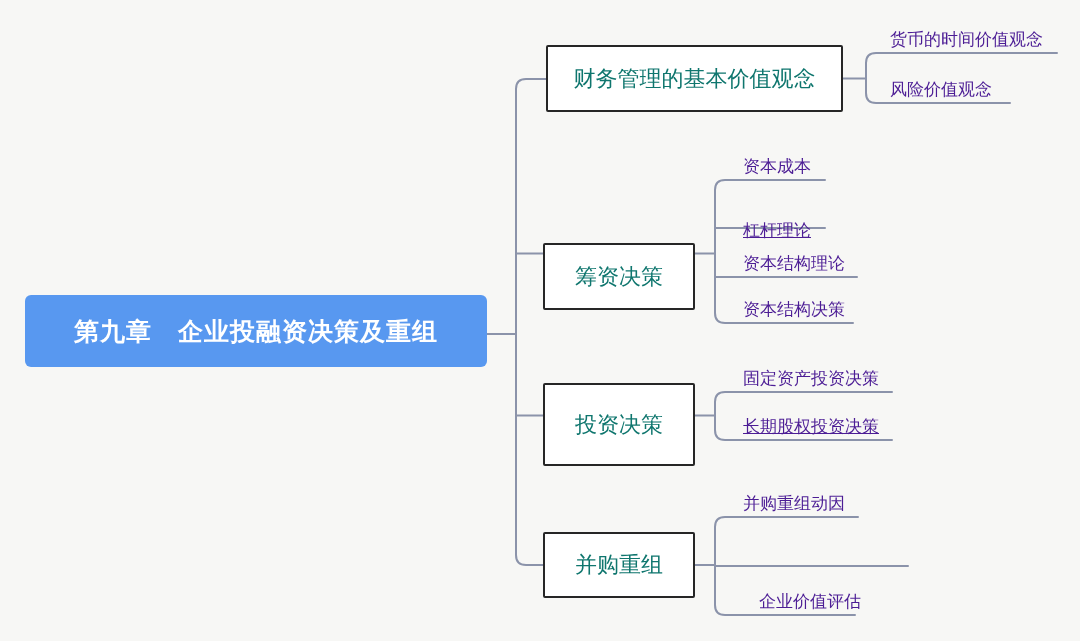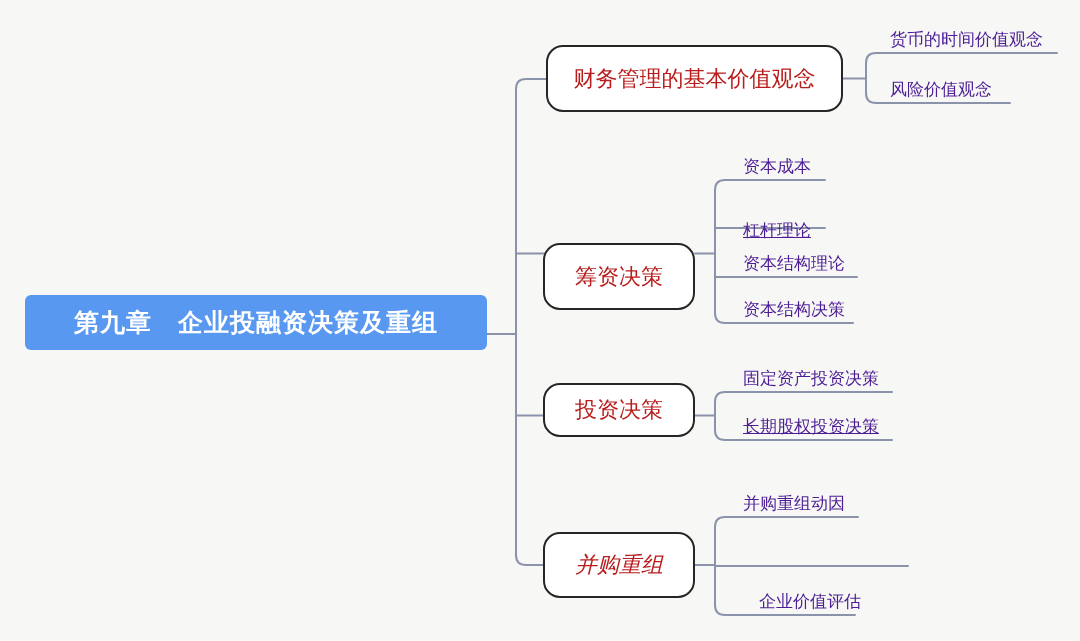--- a/index.html
+++ b/index.html
@@ -19,39 +19,39 @@
   }
   .lines path {
     fill: none;
     stroke: #8b93aa;
     stroke-width: 2;
     stroke-linecap: round;
   }
   .root-node {
     position: absolute;
     left: 25px; top: 295px;
-    width: 462px; height: 55px;
+    width: 462px; height: 72px;
     box-sizing: border-box;
     background: #5898f0;
     border-radius: 6px;
     color: #ffffff;
     font-weight: bold;
     font-size: 25px;
     letter-spacing: 1px;
     display: flex; align-items: center; justify-content: center;
     white-space: nowrap;
     cursor: default;
   }
   .branch-node {
     position: absolute;
     box-sizing: border-box;
     background: #ffffff;
     border: 2.5px solid #262626;
-    border-radius: 17px;
-    color: #b91c1c;
+    border-radius: 2px;
+    color: #0f766e;
     font-size: 22px;
     display: flex; align-items: center; justify-content: center;
     white-space: nowrap;
     cursor: default;
   }
   .leaf-node {
     position: absolute;
     color: #4c1d95;
     font-size: 17px;
     line-height: 20px;
@@ -88,23 +88,23 @@
     <path d="M 858 517 H 725 Q 715 517 715 527 V 605 Q 715 615 725 615 H 855"></path>
     <path d="M 715 566 H 908"></path>
   </svg>
 
   <div class="root-node">第九章　企业投融资决策及重组</div>
 
   <div class="branch-node" style="left:546px; top:45px; width:297px; height:67px;">财务管理的基本价值观念</div>
 
   <div class="branch-node" style="left:543px; top:220px; width:152px; height:67px;margin-top:23px;">筹资决策</div>
 
-  <div class="branch-node" style="left:543px; top:383px; width:152px; height:54px;text-align:right;">投资决策</div>
+  <div class="branch-node" style="left:543px; top:383px; width:152px; height:83px;text-align:right;">投资决策</div>
 
-  <div class="branch-node" style="left:543px; top:532px; width:152px; height:66px;font-style:italic;">并购重组</div>
+  <div class="branch-node" style="left:543px; top:532px; width:152px; height:66px;">并购重组</div>
 
   <div class="leaf-node" style="left:890px; top:29px;">货币的时间价值观念</div>
   <div class="leaf-node" style="left:890px; top:79px;">风险价值观念</div>
 
   <div class="leaf-node" style="left:743px; top:156px;">资本成本</div>
   <div class="leaf-node" style="left:743px; top:220px;text-decoration:underline;">杠杆理论</div>
   <div class="leaf-node" style="left:743px; top:253px;">资本结构理论</div>
   <div class="leaf-node" style="left:743px; top:299px;">资本结构决策</div>
 
   <div class="leaf-node" style="left:743px; top:368px;">固定资产投资决策</div>

